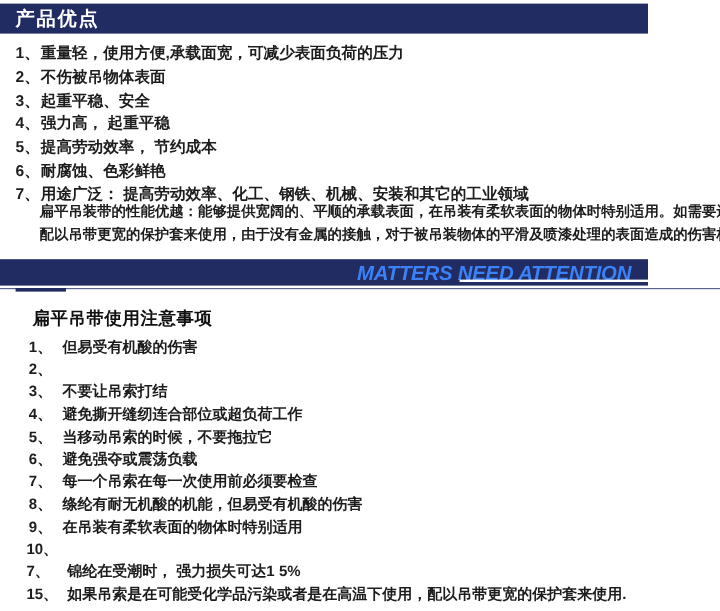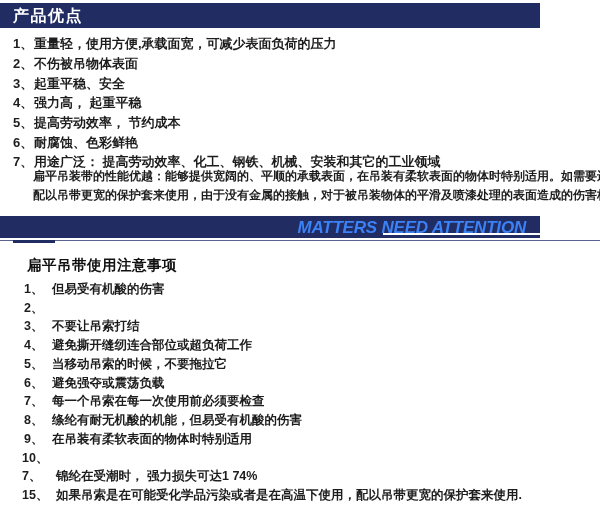--- a/index.html
+++ b/index.html
@@ -79,14 +79,14 @@
 <div class="note-row" style="top:280px"><span class="num">1、</span><span class="txt">但易受有机酸的伤害</span></div>
 <div class="note-row" style="top:299px"><span class="num">2、</span></div>
 <div class="note-row" style="top:317px"><span class="num">3、</span><span class="txt">不要让吊索打结</span></div>
 <div class="note-row" style="top:336px"><span class="num">4、</span><span class="txt">避免撕开缝纫连合部位或超负荷工作</span></div>
 <div class="note-row" style="top:355px"><span class="num">5、</span><span class="txt">当移动吊索的时候，不要拖拉它</span></div>
 <div class="note-row" style="top:374px"><span class="num">6、</span><span class="txt">避免强夺或震荡负载</span></div>
 <div class="note-row" style="top:392px"><span class="num">7、</span><span class="txt">每一个吊索在每一次使用前必须要检查</span></div>
 <div class="note-row" style="top:411px"><span class="num">8、</span><span class="txt">绦纶有耐无机酸的机能，但易受有机酸的伤害</span></div>
 <div class="note-row" style="top:430px"><span class="num">9、</span><span class="txt">在吊装有柔软表面的物体时特别适用</span></div>
 <div class="note-row wide" style="top:449px"><span class="num">10、</span></div>
-<div class="note-row wide" style="top:467px"><span class="num">7、</span><span class="txt">锦纶在受潮时， 强力损失可达1 74%</span></div>
+<div class="note-row wide" style="top:467px"><span class="num">7、</span><span class="txt">锦纶在受潮时， 强力损失可达1 5%</span></div>
 <div class="note-row wide" style="top:486px"><span class="num">15、</span><span class="txt">如果吊索是在可能受化学品污染或者是在高温下使用，配以吊带更宽的保护套来使用.</span></div>
 
 </body></html>

